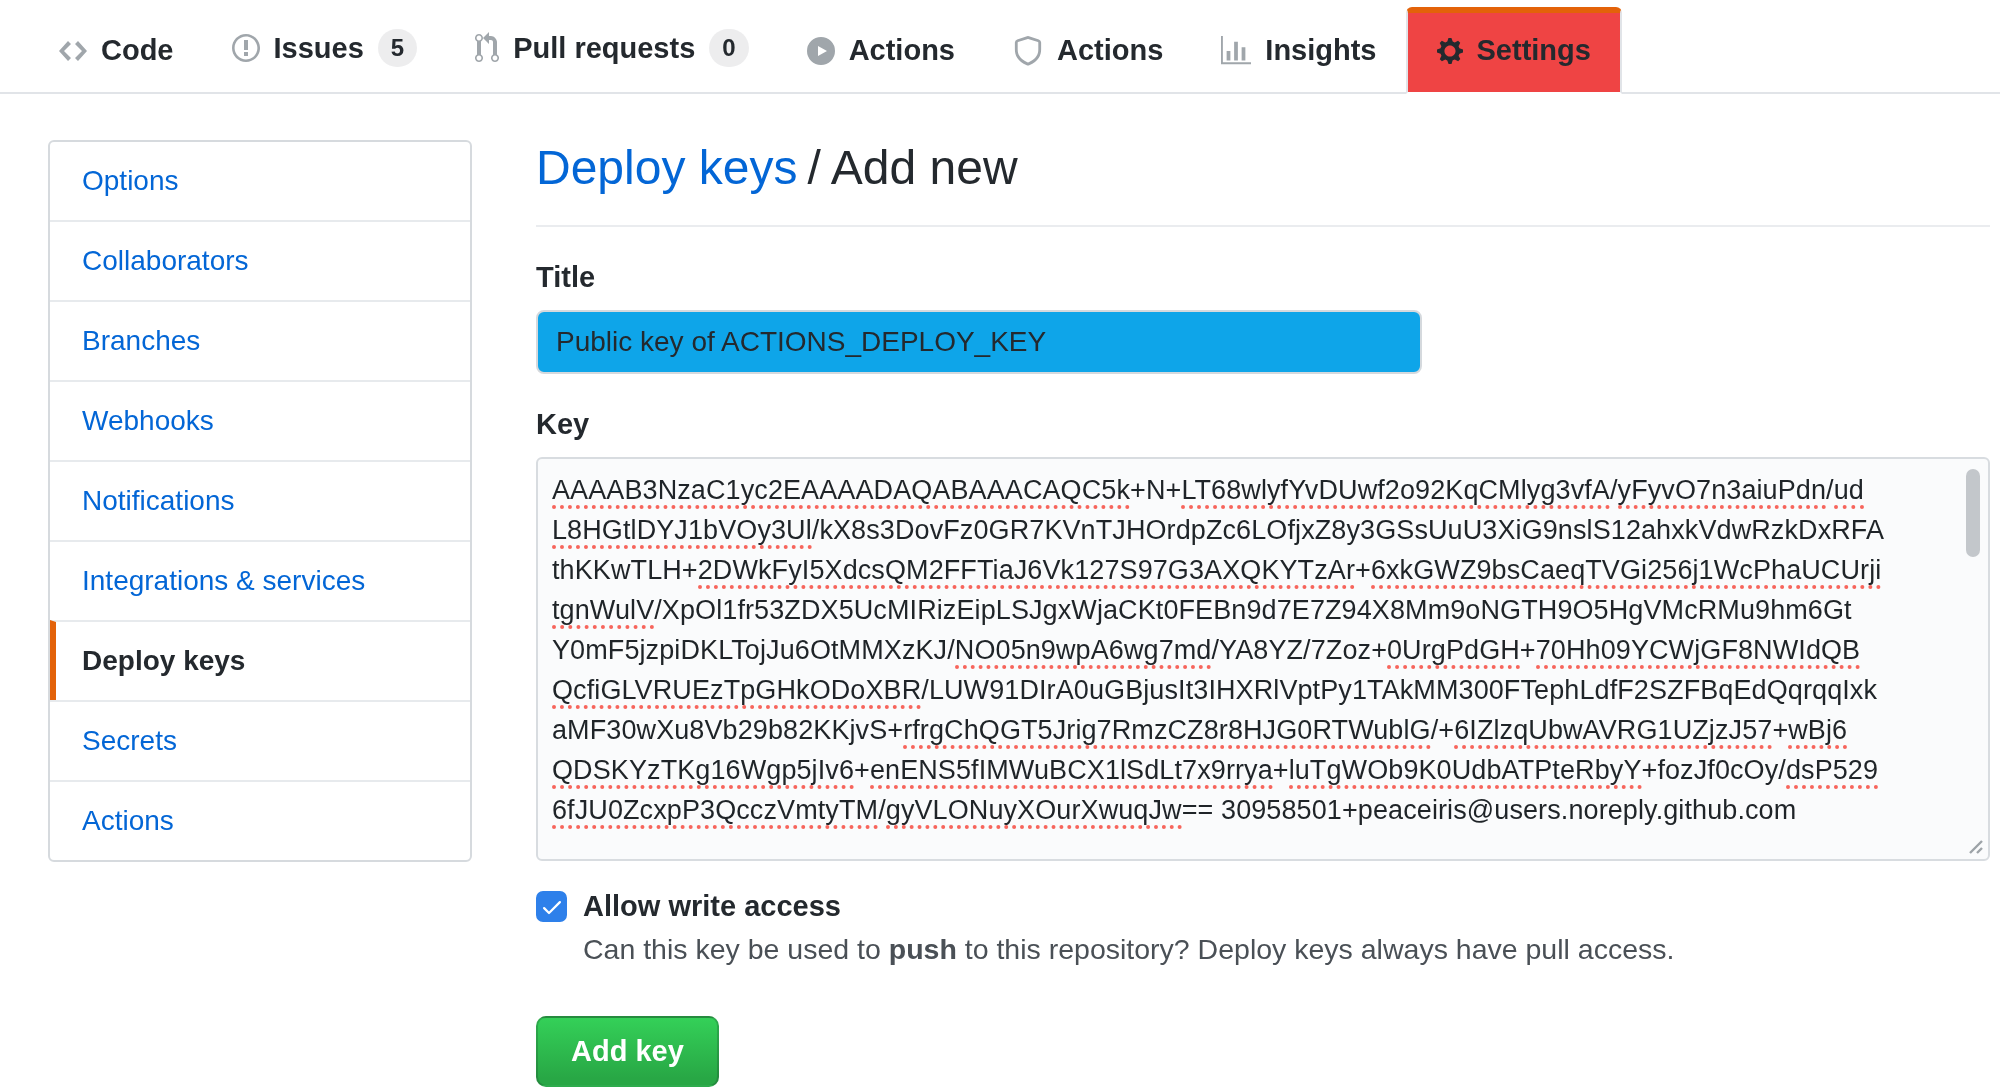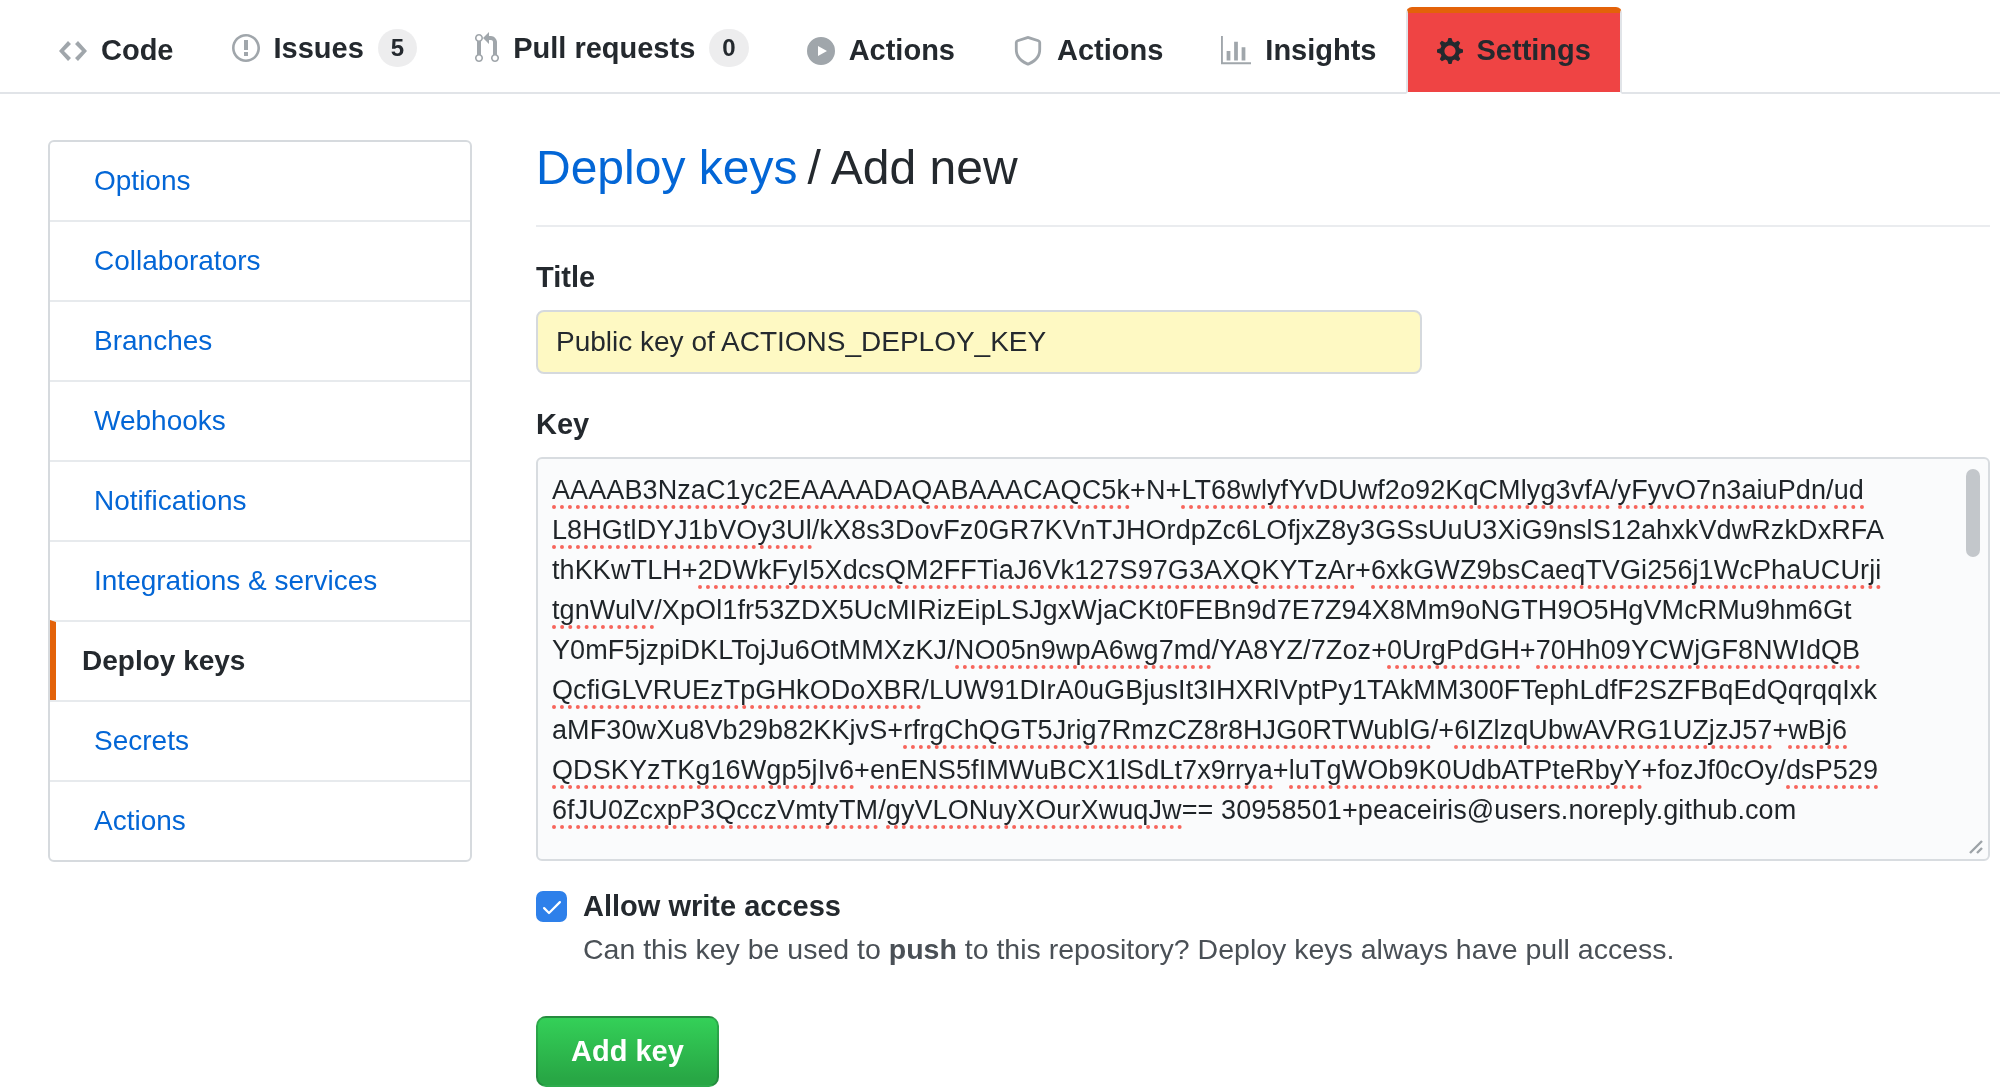--- a/index.html
+++ b/index.html
@@ -62,21 +62,21 @@
   .menu {
     width: 424px;
     flex: 0 0 auto;
     margin-right: 64px;
     border: 2px solid #d6dade;
     border-radius: 6px;
     background: #fff;
   }
   .menu-item {
     display: block;
-    padding: 23px 44px;
+    padding: 23px 32px;
     font-size: 28px;
     color: #0366d6;
     text-decoration: none;
     border-top: 2px solid #e7eaed;
     cursor: pointer;
   }
   .menu-item:first-child { border-top: none; border-radius: 6px 6px 0 0; }
   .menu-item:last-child  { border-radius: 0 0 6px 6px; }
   .menu-item.active {
     color: #24292e;
@@ -100,21 +100,21 @@
     margin-bottom: 16px;
     color: #24292e;
   }
   .text-input {
     width: 886px;
     height: 64px;
     padding: 0 18px;
     font-family: "Liberation Sans", sans-serif;
     font-size: 28px;
     color: #24292e;
-    background: #fef9c3;
+    background: #0ea5e9;
     border: 2px solid #d5d9dd;
     border-radius: 8px;
     outline: none;
   }
 
   .key-box {
     position: relative;
     width: 100%;
     height: 404px;
     margin-top: 2px;

